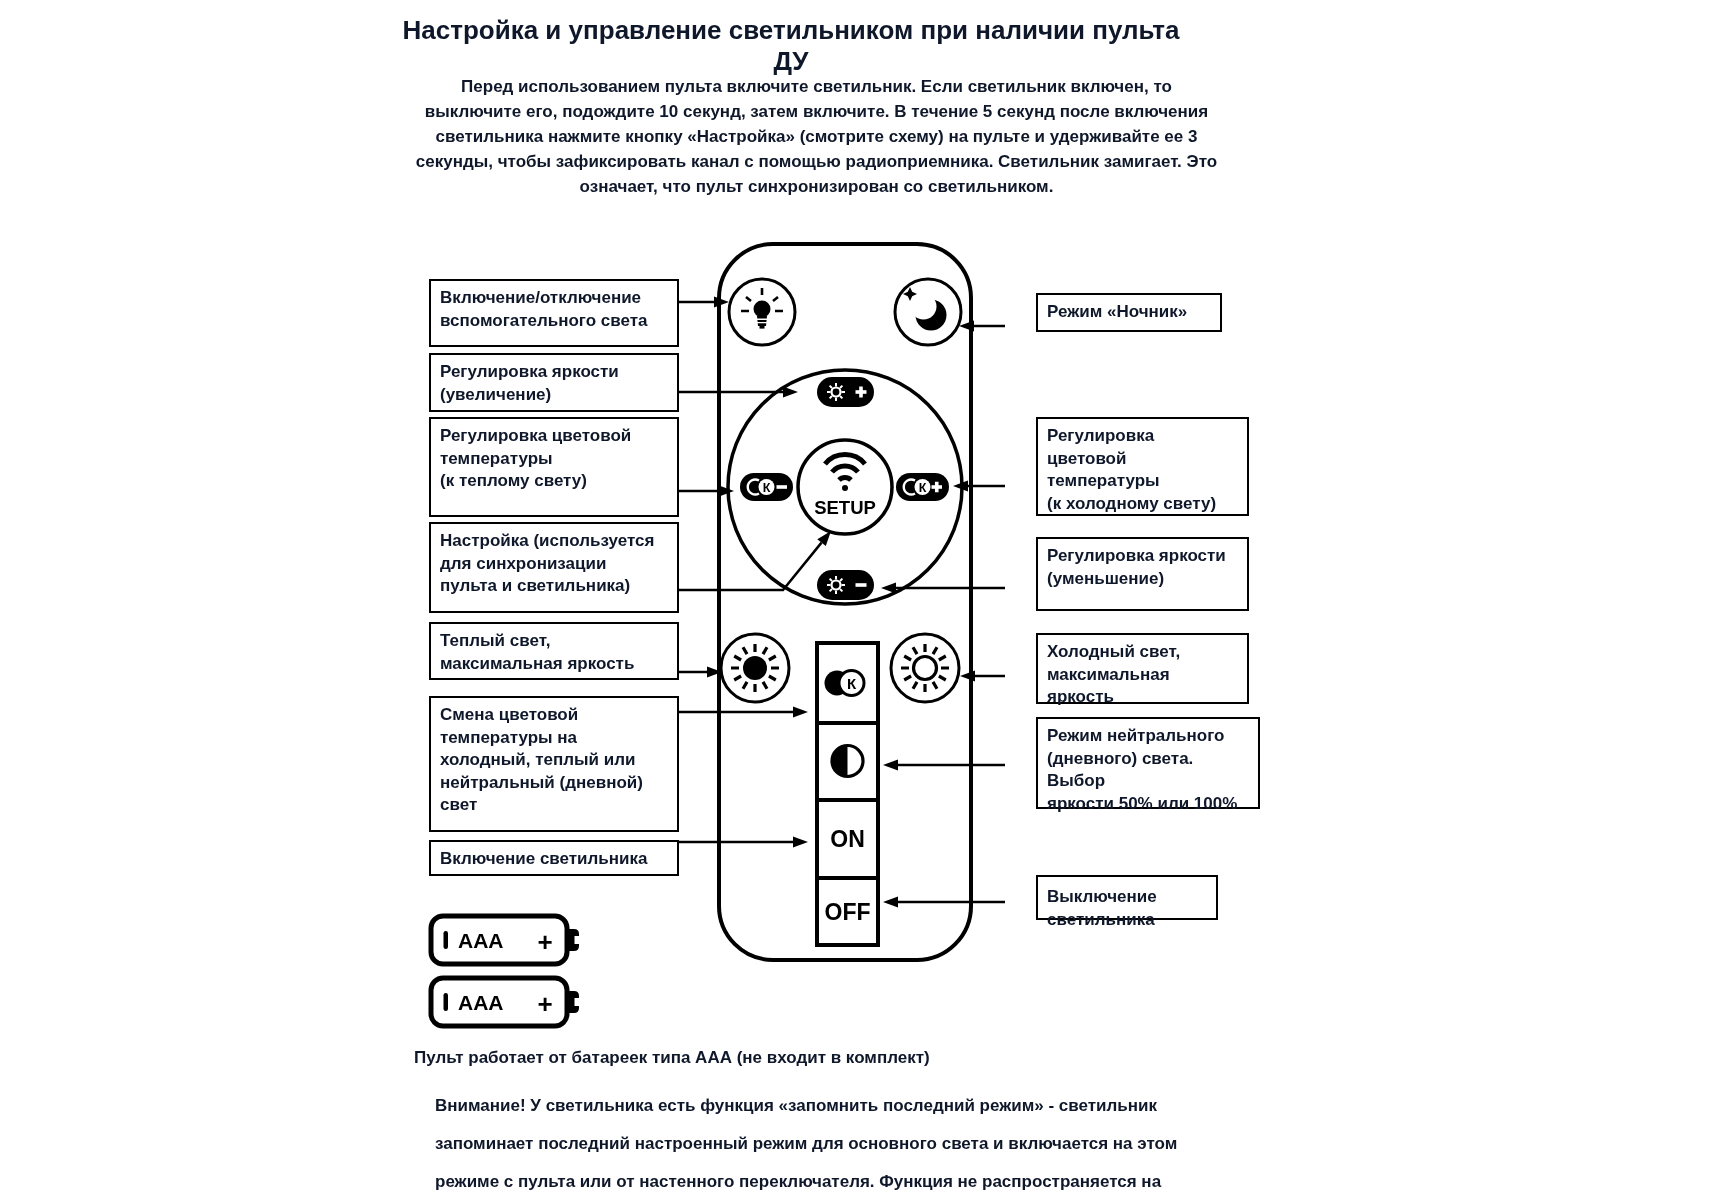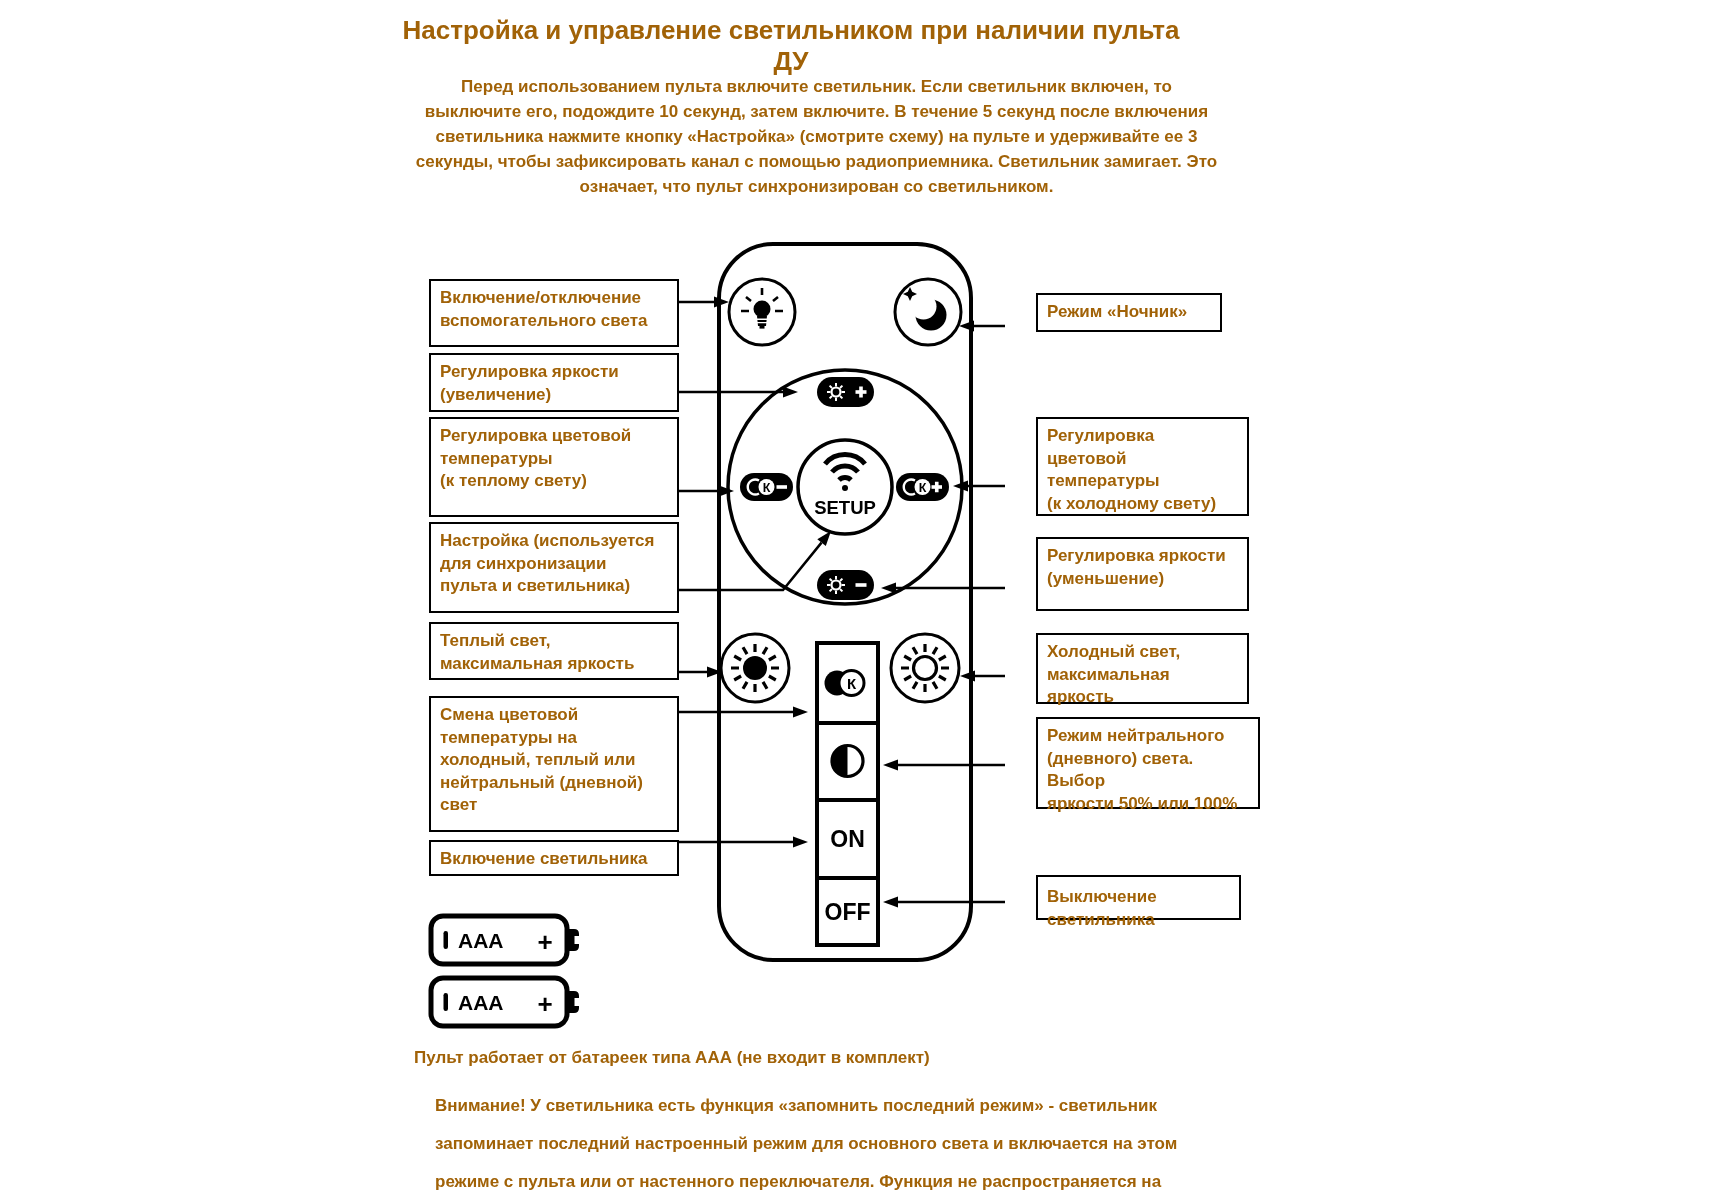--- a/index.html
+++ b/index.html
@@ -1,16 +1,16 @@
 <!DOCTYPE html>
 <html><head>
 <meta charset="utf-8">
 <style>
   html,body{margin:0;padding:0;background:#fff;}
-  .page{position:relative;width:1715px;height:1200px;background:#fff;color:#a16207;
+  .page{position:relative;width:1715px;height:1200px;background:#fff;color:#0f172a;
         font-family:"Liberation Sans",sans-serif;overflow:hidden;}
   .title{position:absolute;left:393px;top:15px;width:796px;text-align:center;
          font-size:26px;font-weight:bold;}
   .para{position:absolute;font-size:17px;font-weight:bold;line-height:25px;}
   .intro{left:414px;top:74px;width:805px;text-align:center;}
   .note{left:414px;top:1045px;width:700px;}
   .warning{left:435px;top:1087px;width:760px;line-height:38px;}
   .callout{position:absolute;border:2.5px solid #000;background:#fff;
            font-weight:bold;font-size:17px;line-height:22.5px;
            padding:6px 9px;box-sizing:border-box;white-space:pre-line;}
@@ -52,21 +52,21 @@
   <div class="callout right-box" style="top:417px;height:99px;width:213px">Регулировка цветовой
 температуры
 (к холодному свету)</div>
   <div class="callout right-box" style="top:537px;height:74px;width:213px">Регулировка яркости
 (уменьшение)</div>
   <div class="callout right-box" style="top:633px;height:71px;width:213px">Холодный свет,
 максимальная яркость</div>
   <div class="callout right-box" style="top:717px;height:92px;width:224px">Режим нейтрального
 (дневного) света. Выбор
 яркости 50% или 100%</div>
-  <div class="callout right-box" style="top:875px;height:45px;width:205px;padding-top:9px">Выключение светильника</div>
+  <div class="callout right-box" style="top:875px;height:45px;width:182px;padding-top:9px">Выключение светильника</div>
 
   <div class="para note">Пульт работает от батареек типа ААА (не входит в комплект)</div>
   <div class="para warning">Внимание! У светильника есть функция «запомнить последний режим» - светильник запоминает последний настроенный режим для основного света и включается на этом режиме с пульта или от настенного переключателя. Функция не распространяется на вспомогательный свет.</div>
 
   <svg class="overlay" width="1715" height="1200" viewBox="0 0 1715 1200">
 
     <g>
       <rect x="719" y="244" width="252" height="716" rx="54" fill="#fff" stroke="#000" stroke-width="4"></rect>
     </g>
 

